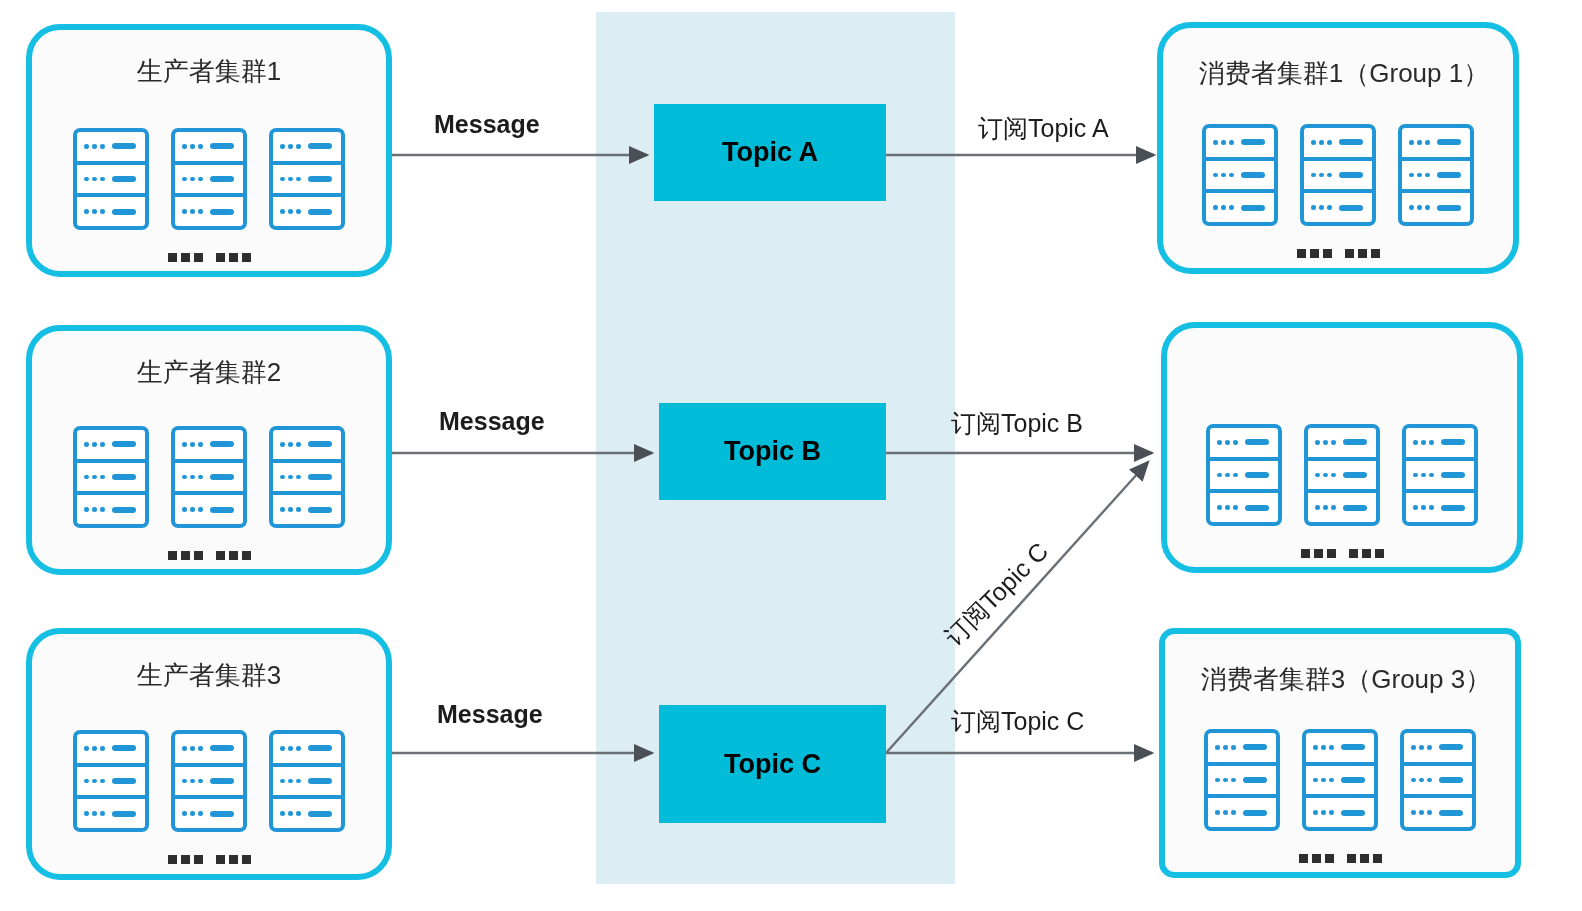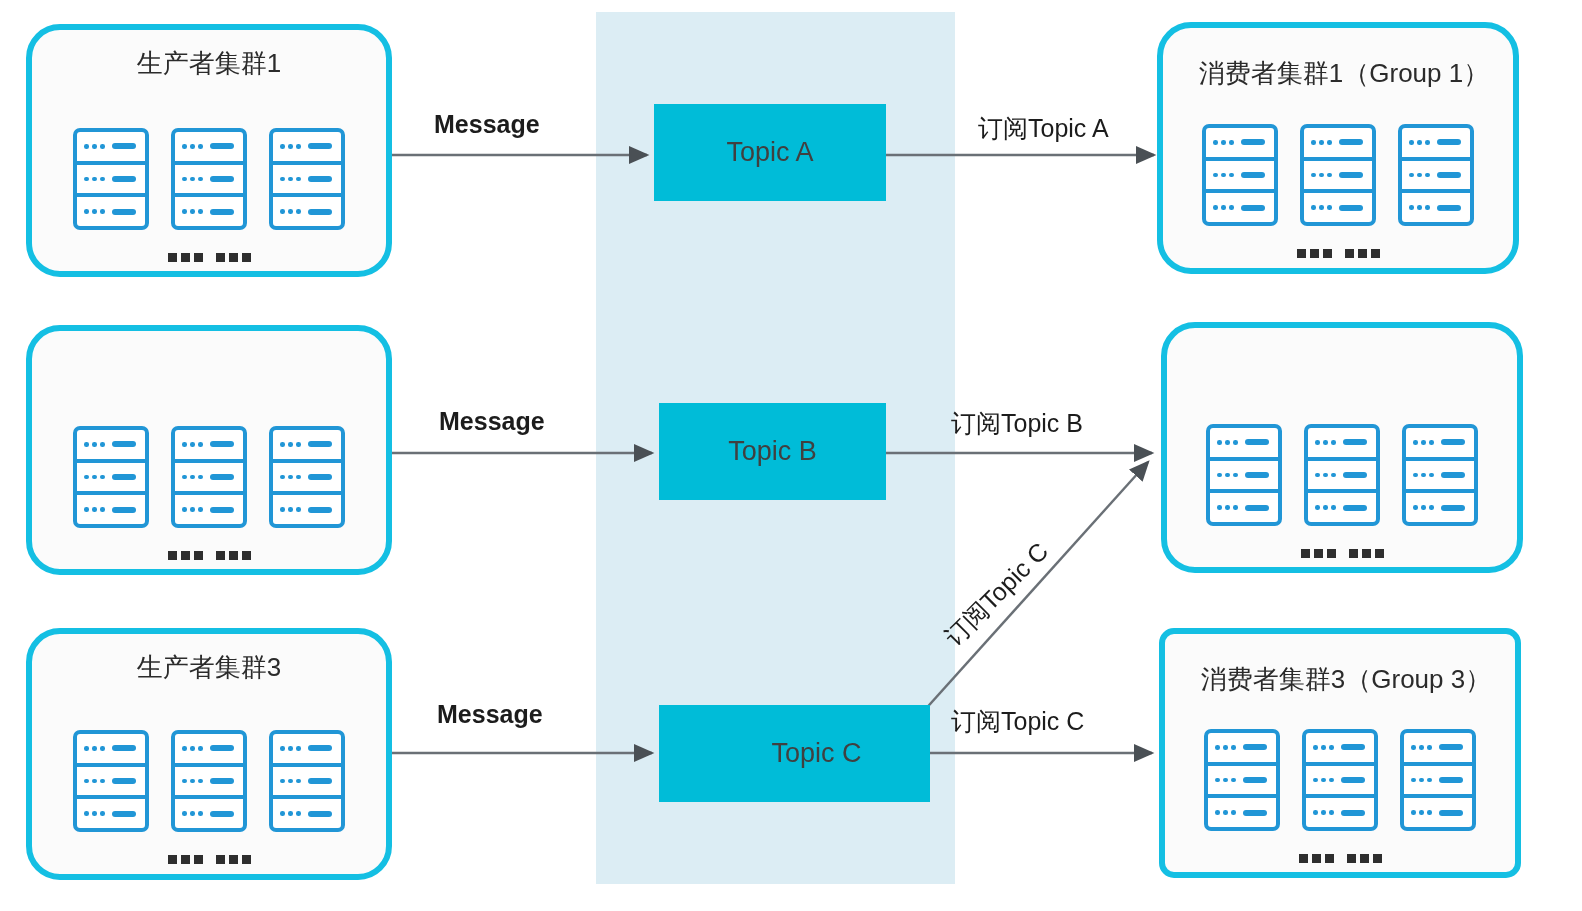--- a/index.html
+++ b/index.html
@@ -49,21 +49,21 @@
   }
   .cluster-title {
     position: absolute;
     left: 0;
     right: 0;
     text-align: center;
     font-size: 26px;
     color: #2b2b2b;
     white-space: nowrap;
   }
-  .producer .cluster-title { top: 16px; }
+  .producer .cluster-title { top: 24px; }
   .consumer .cluster-title { top: 28px; padding-left: 12px; }
 
   
   .rack-row {
     position: absolute;
     left: 0;
     right: 0;
     display: flex;
     justify-content: center;
     gap: 22px;
@@ -128,22 +128,22 @@
   }
 
   
   .topic-box {
     position: absolute;
     background: #00bcd8;
     display: flex;
     align-items: center;
     justify-content: center;
     font-size: 27px;
-    font-weight: normal;
-    color: #404040;
+    font-weight: bold;
+    color: #000000;
   }
 
   
   #wires {
     position: absolute;
     left: 0;
     top: 0;
     width: 1582px;
     height: 911px;
     pointer-events: none;
@@ -281,20 +281,21 @@
         </div>
         <div class="ell-group">
           <i></i>
           <i></i>
           <i></i>
         </div>
       </div>
   </div>
 
   <div class="cluster producer" style="left:26px; top:325px; width:366px; height:250px;">
+    <div class="cluster-title">生产者集群2</div>
     <div class="rack-row" style="top:95px;">
         <div class="rack">
           <div class="rack-unit">
             <div class="rack-dots">
               <i></i>
               <i></i>
               <i></i>
             </div>
             <div class="rack-bar"></div>
           </div>
@@ -477,21 +478,21 @@
         </div>
       </div>
   </div>
 
   <div class="topic-box" style="left:654px; top:104px; width:232px; height:97px;">
     <span>Topic A</span>
   </div>
   <div class="topic-box" style="left:659px; top:403px; width:227px; height:97px;">
     <span>Topic B</span>
   </div>
-  <div class="topic-box" style="left:659px; top:705px; width:227px; height:97px;padding-left:44px;">
+  <div class="topic-box" style="left:659px; top:705px; width:227px; height:118px;">
     <span>Topic C</span>
   </div>
 
   <div class="cluster consumer" style="left:1157px; top:22px; width:362px; height:252px;">
     <div class="cluster-title">消费者集群1（Group 1）</div>
     <div class="rack-row" style="top:96px;">
         <div class="rack">
           <div class="rack-unit">
             <div class="rack-dots">
               <i></i>

